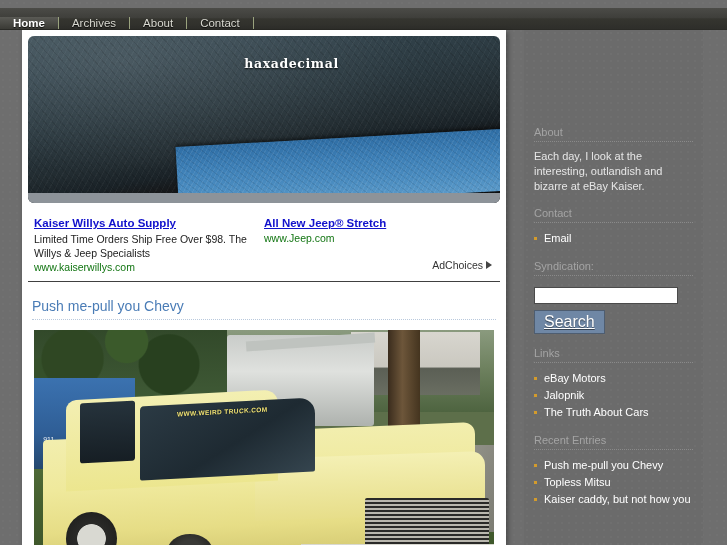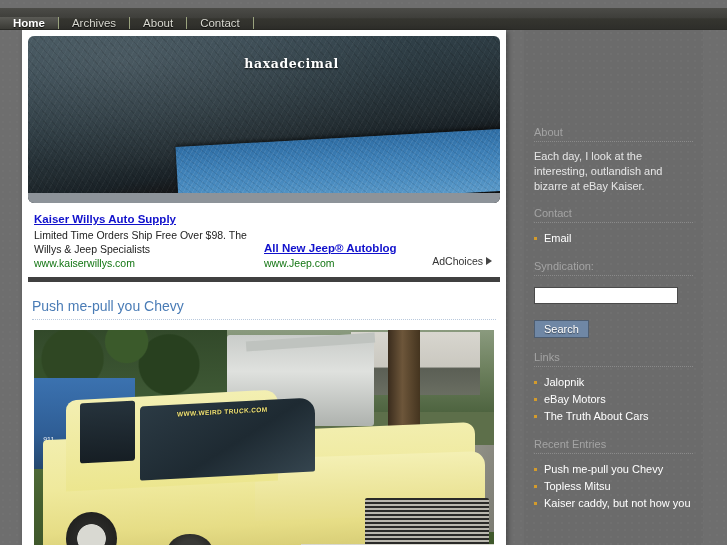--- a/index.html
+++ b/index.html
@@ -98,25 +98,24 @@
     font-weight: bold;
     font-size: 12.5px;
     letter-spacing: 0.6px;
     text-shadow: 0 1px 2px rgba(0,0,0,0.85);
   }
 
   
   #adblock {
     margin: 9px 6px 16px 6px;
     padding: 4px 6px 8px 6px;
-    border-bottom: 5px solid #404040;
+    border-bottom: 1px solid #404040;
     display: flex;
     position: relative;
     height: 70px;
-    align-items: flex-end;
   }
   .adcol { width: 50%; padding-right: 10px; }
   .ad-title {
     color: #1111cc;
     font-size: 11.5px;
     font-weight: bold;
     text-decoration: underline;
     cursor: pointer;
     line-height: 15px;
   }
@@ -287,29 +286,30 @@
   }
   #search-input {
     width: 144px; height: 17px;
     border: 1px solid #4a4a4a;
     background: #ffffff;
     margin-top: 4px;
     font-size: 11px;
     padding: 0 3px;
   }
   #search-button {
-    margin-top: 16px;
+    margin-top: 6px;
     padding: 2px 9px;
-    font-size: 11px;
+    font-size: 16px;
     color: #ffffff;
     background: #6f87a5;
     border: 1px solid #4e5d70;
     text-shadow: 0 1px 1px rgba(0,0,0,0.5);
     cursor: pointer;
     font-family: "Liberation Sans", sans-serif;
+    text-decoration: underline;
   }
 </style>
 </head>
 <body>
 
 <div id="topnav">
   <div class="navitem active">
     <span>Home</span>
   </div>
   <div class="navitem">
@@ -335,21 +335,21 @@
     <div id="banner-title">haxadecimal</div>
   </div>
 
   <div id="adblock">
     <div class="adcol">
       <div class="ad-title">Kaiser Willys Auto Supply</div>
       <div class="ad-desc">Limited Time Orders Ship Free Over $98. The Willys &amp; Jeep Specialists</div>
       <div class="ad-url">www.kaiserwillys.com</div>
     </div>
     <div class="adcol">
-      <div class="ad-title">All New Jeep® Autoblog</div>
+      <div class="ad-title">All New Jeep® Stretch</div>
       <div class="ad-url">www.Jeep.com</div>
     </div>
     <div id="adchoices">
       <span>AdChoices</span>
       <span id="adchoices-icon"></span>
     </div>
   </div>
 
   <div id="post-title">Push me-pull you Chevy</div>
 
@@ -390,22 +390,22 @@
 
   <div class="sb-head">Syndication:</div>
 
   <input id="search-input" type="text" placeholder="" style="">
   <div>
     <button id="search-button">Search</button>
   </div>
 
   <div class="sb-head">Links</div>
   <ul class="sb-list">
+    <li>eBay Motors</li>
     <li>Jalopnik</li>
-    <li>eBay Motors</li>
     <li>The Truth About Cars</li>
   </ul>
 
   <div class="sb-head">Recent Entries</div>
   <ul class="sb-list">
     <li>Push me-pull you Chevy</li>
     <li>Topless Mitsu</li>
     <li>Kaiser caddy, but not how you</li>
   </ul>
 </div>

